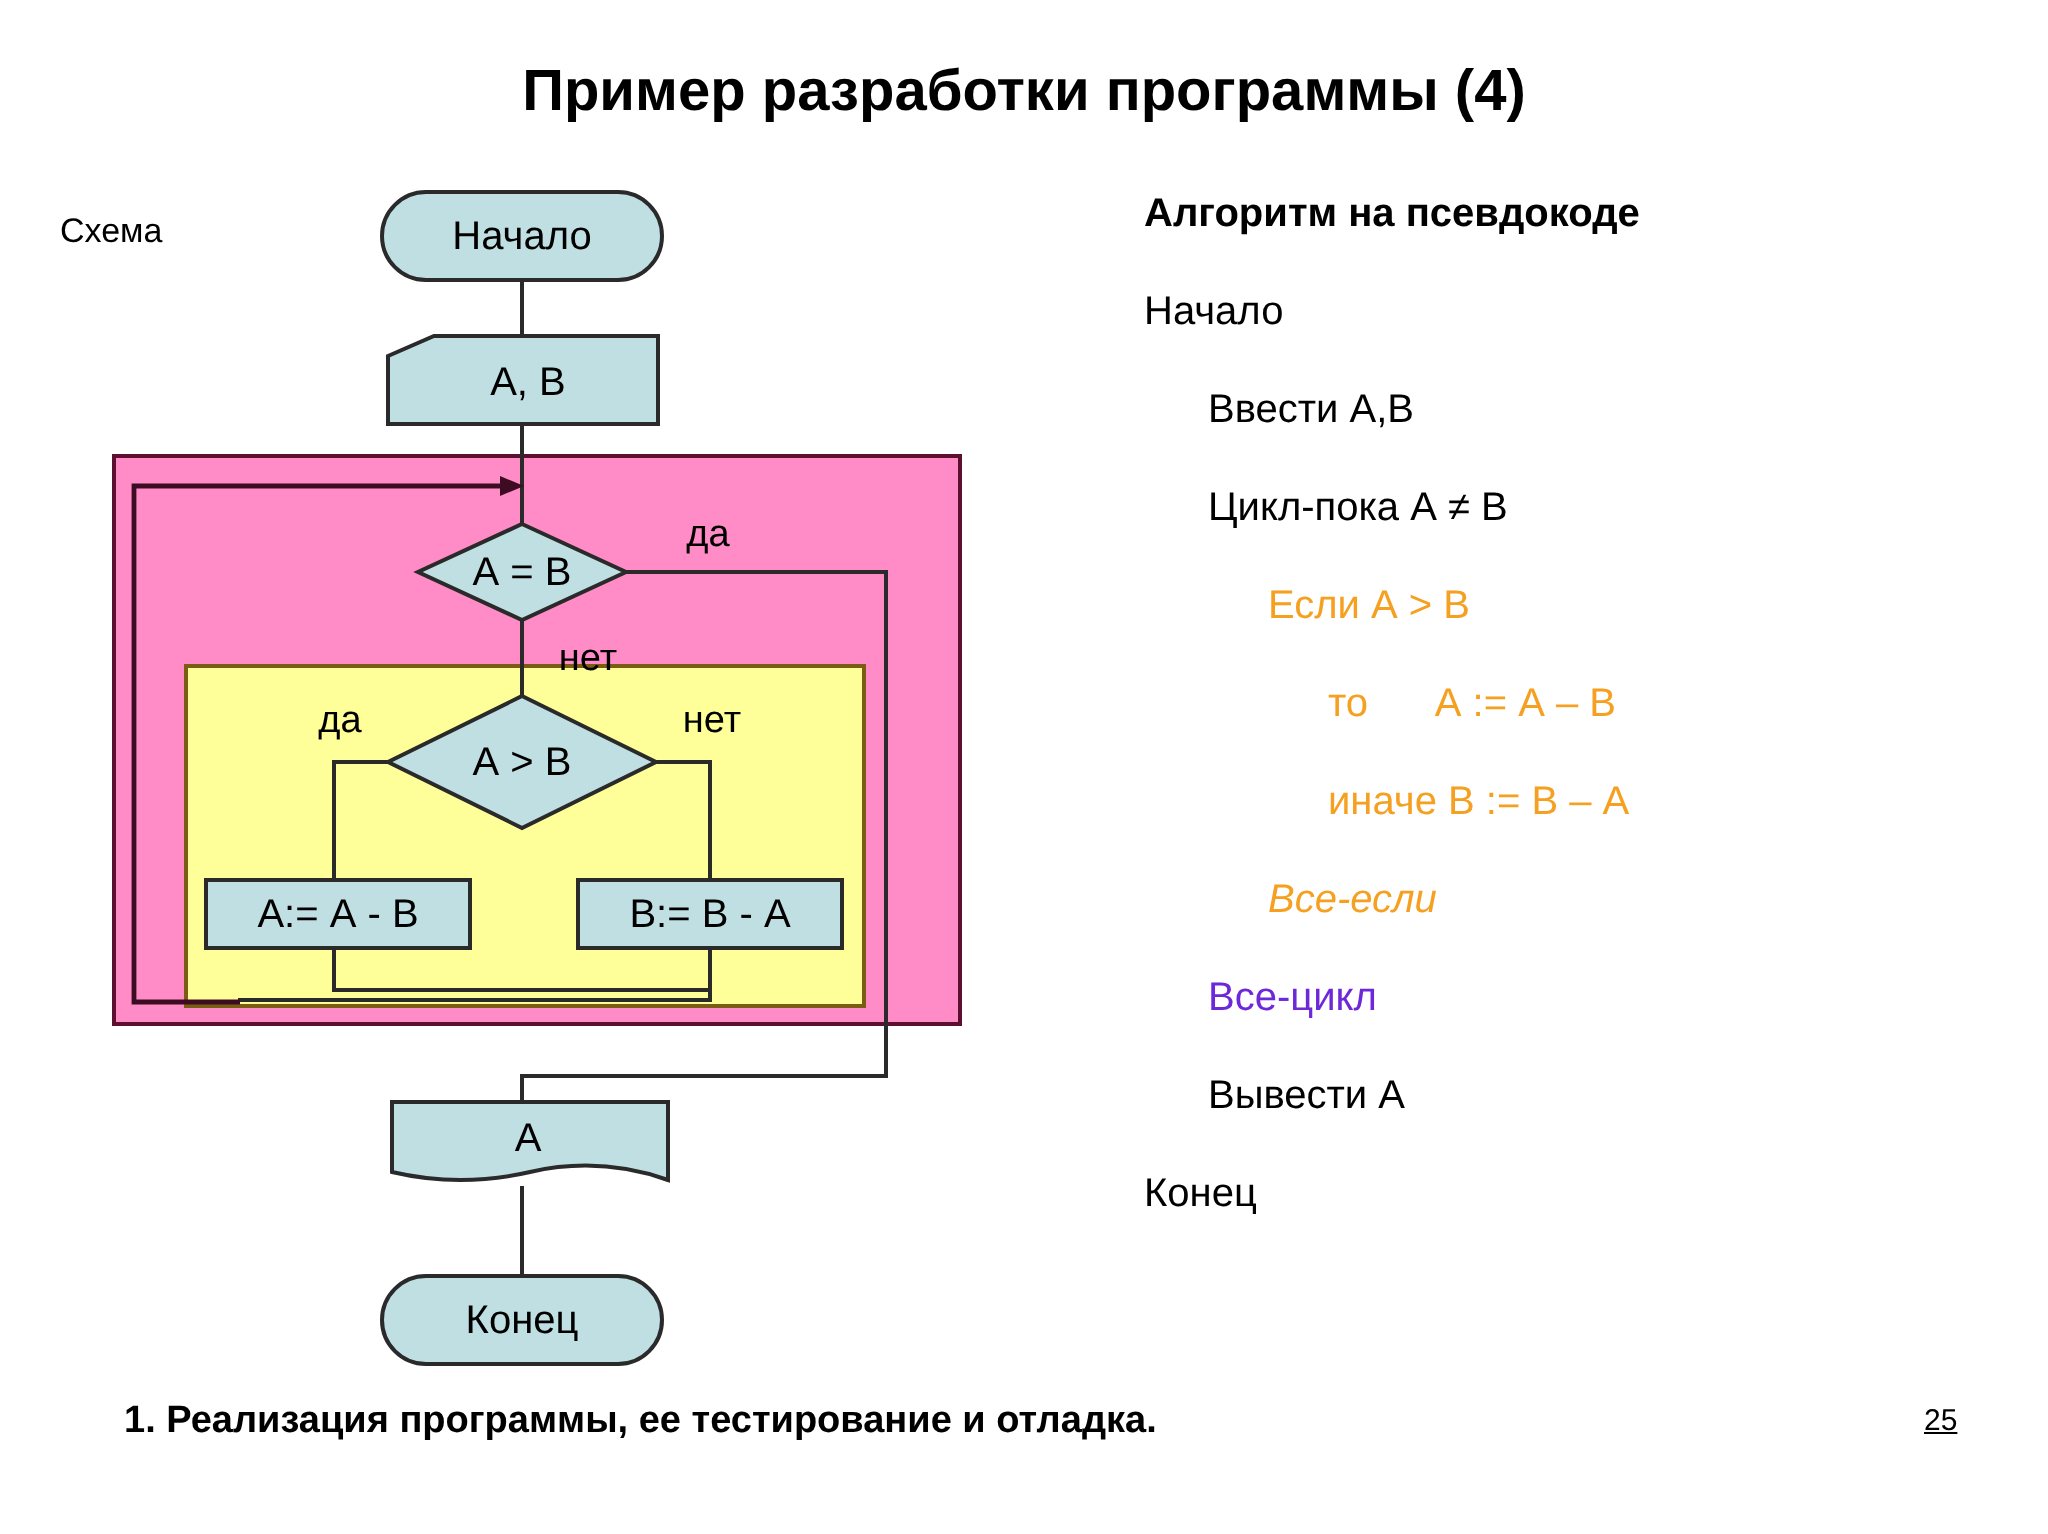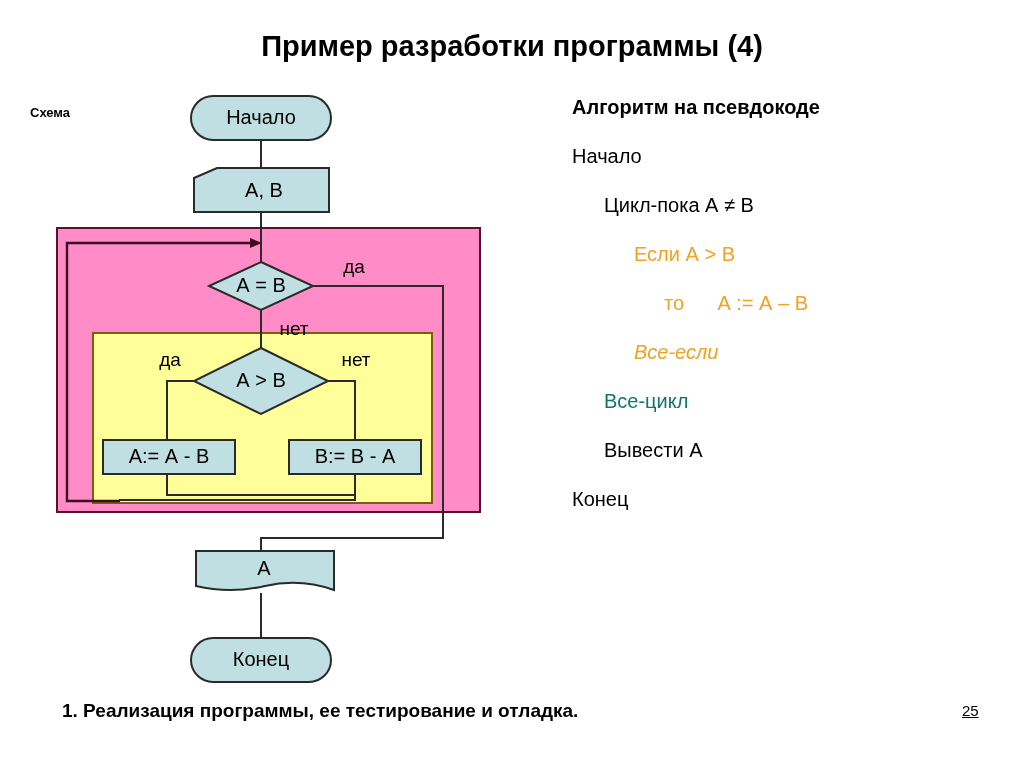--- a/index.html
+++ b/index.html
@@ -29,22 +29,22 @@
     letter-spacing: 0px;
     color: #000000;
   }
 
   
   #scheme-caption {
     position: absolute;
     left: 30px;
     top: 104px;
     width: 150px;
-    font-size: 13px;
-    font-weight: bold;
+    font-size: 17px;
+    font-weight: normal;
     line-height: 1.45;
     color: #000000;
   }
 
   
   #flowchart-svg {
     position: absolute;
     left: 0;
     top: 0;
   }
@@ -177,24 +177,26 @@
   <text class="shape-text" x="264" y="570">А</text>
 
   <rect x="191" y="638" width="140" height="44" rx="22" ry="22" fill="#bfdfe3" stroke="#2a2a2a" stroke-width="2"></rect>
   <text class="shape-text" x="261" y="661">Конец</text>
 </svg>
 
 <div id="pseudocode-panel">
   <div id="pseudocode-heading">Алгоритм на псевдокоде</div>
   <div id="pseudocode-lines">
       <div class="code-line ind-0" style="color: rgb(0, 0, 0);">Начало</div>
+      <div class="code-line ind-1" style="color: rgb(0, 0, 0);">Ввести А,В</div>
       <div class="code-line ind-1" style="color: #000000;">Цикл-пока А ≠ В</div>
       <div class="code-line ind-2" style="color: rgb(245, 160, 32);">Если А &gt; В</div>
       <div class="code-line ind-3" style="color: rgb(245, 160, 32);">то      А := А – В</div>
+      <div class="code-line ind-3" style="color: rgb(245, 160, 32);">иначе В := В – А</div>
       <div class="code-line ind-2" style="color: rgb(245, 160, 32); font-style: italic;">Все-если</div>
-      <div class="code-line ind-1" style="color: #0f766e;">Все-цикл</div>
+      <div class="code-line ind-1" style="color: #6d28d9;">Все-цикл</div>
       <div class="code-line ind-1" style="color: rgb(0, 0, 0);">Вывести А</div>
       <div class="code-line ind-0" style="color: rgb(0, 0, 0);">Конец</div>
     </div>
 </div>
 
 <div id="footer-note">1. Реализация программы, ее тестирование и отладка.</div>
 <div id="page-number">25</div>
 
 </body></html>

